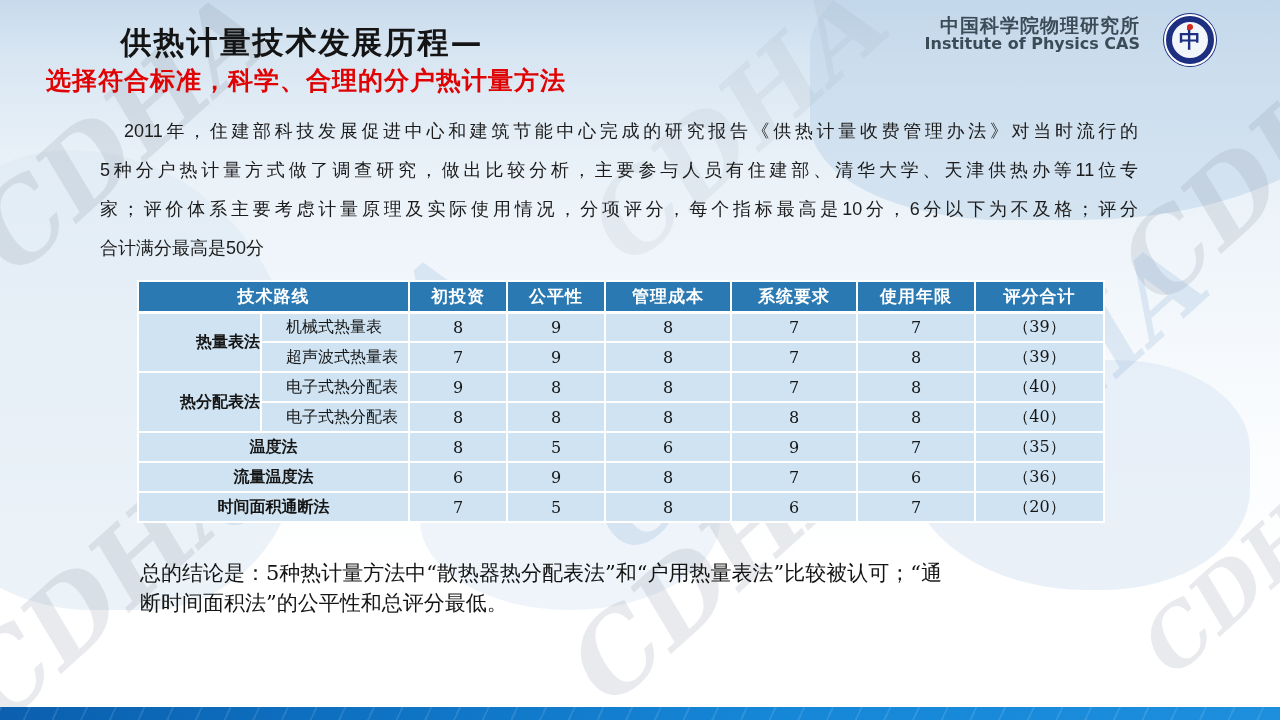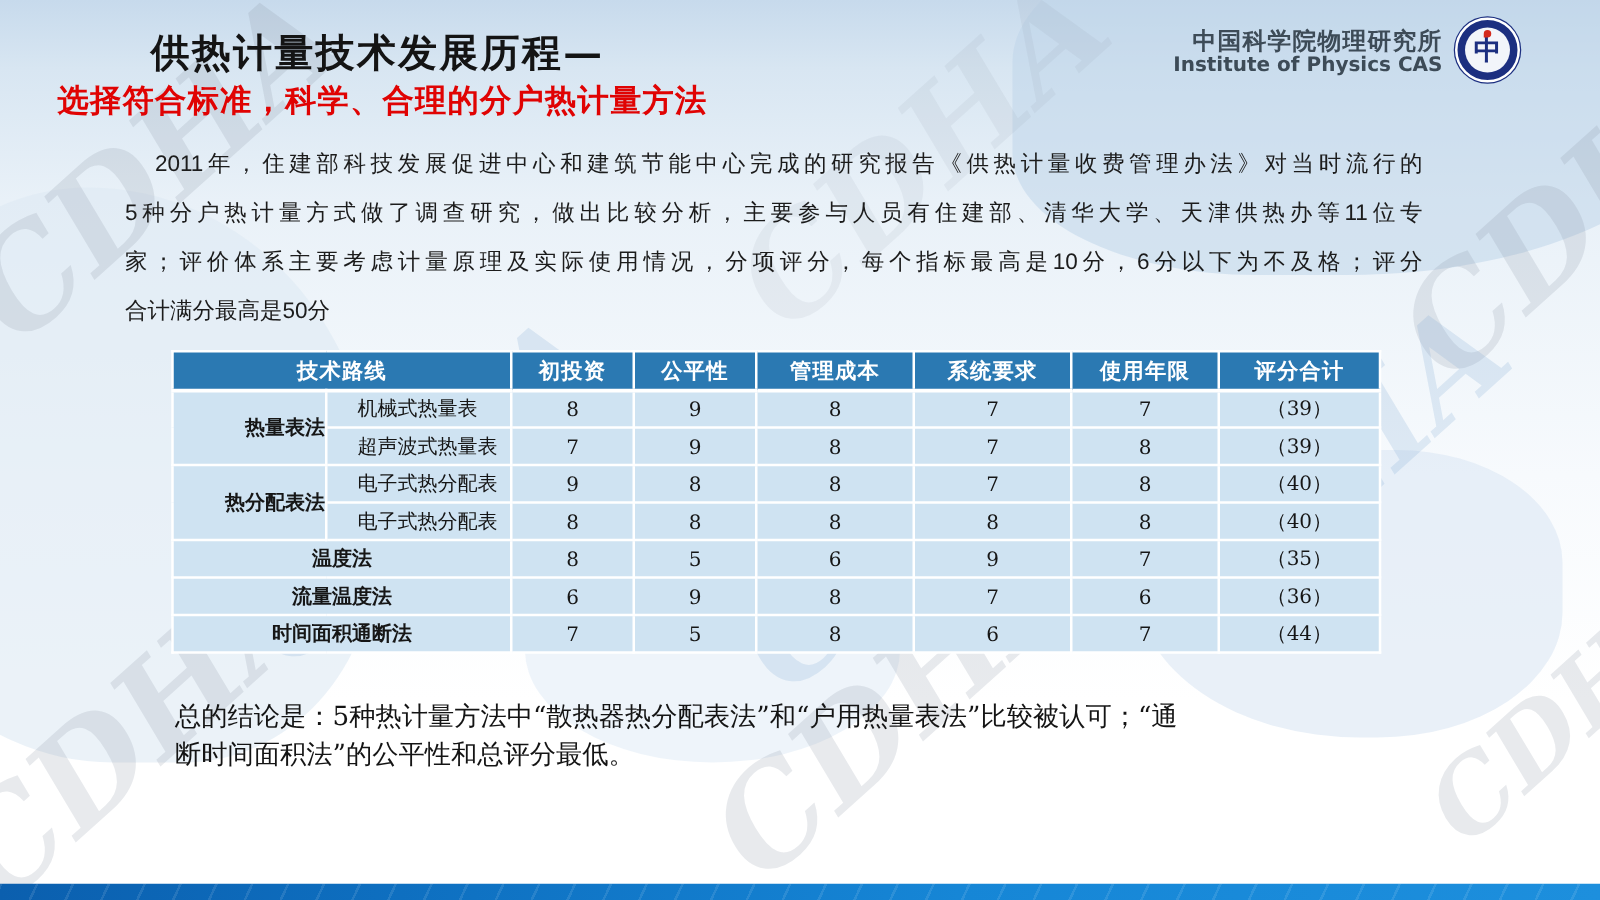--- a/index.html
+++ b/index.html
@@ -33,21 +33,21 @@
   .title-black {
     font-family:"DejaVu Serif","Liberation Serif",serif;
     font-size:31px; font-weight:bold; color:#141414; letter-spacing:2px;
   }
   .title-red {
     font-family:"DejaVu Serif","Liberation Serif",serif;
     font-size:25px; font-weight:bold; color:#e00303; margin-left:8px; letter-spacing:1px;
   }
 
   
-  .logo { position:absolute; top:14px; right:64px; display:flex; align-items:center; gap:10px; }
+  .logo { position:absolute; top:14px; right:64px; display:flex; gap:24px; }
   .logo-text { text-align:right; color:#3d4b57; }
   .logo-cn { font-size:19px; font-weight:bold; letter-spacing:1px; line-height:22px; }
   .logo-en { font-size:16px; font-weight:bold; line-height:15px; }
   .emblem {
     width:52px; height:52px; border-radius:50%;
     background:#1c2f80; border:2px solid #ffffff;
     display:flex; align-items:center; justify-content:center; position:relative;
     box-shadow: 0 0 0 1px #1c2f80;
   }
   .emblem-inner {
@@ -222,21 +222,21 @@
             <td class="cell-score">6</td>
             <td class="cell-total">（36）</td>
           </tr>
           <tr>
             <td class="cell-merged" colspan="2">时间面积通断法</td>
             <td class="cell-score">7</td>
             <td class="cell-score">5</td>
             <td class="cell-score">8</td>
             <td class="cell-score">6</td>
             <td class="cell-score">7</td>
-            <td class="cell-total">（44）</td>
+            <td class="cell-total">（20）</td>
           </tr>
         </tbody>
     </table>
   </div>
 
   <div class="conclusion">
     <div class="conclusion-line">总的结论是：5种热计量方法中“散热器热分配表法”和“户用热量表法”比较被认可；“通</div>
     <div class="conclusion-line">断时间面积法”的公平性和总评分最低。</div>
   </div>
 

